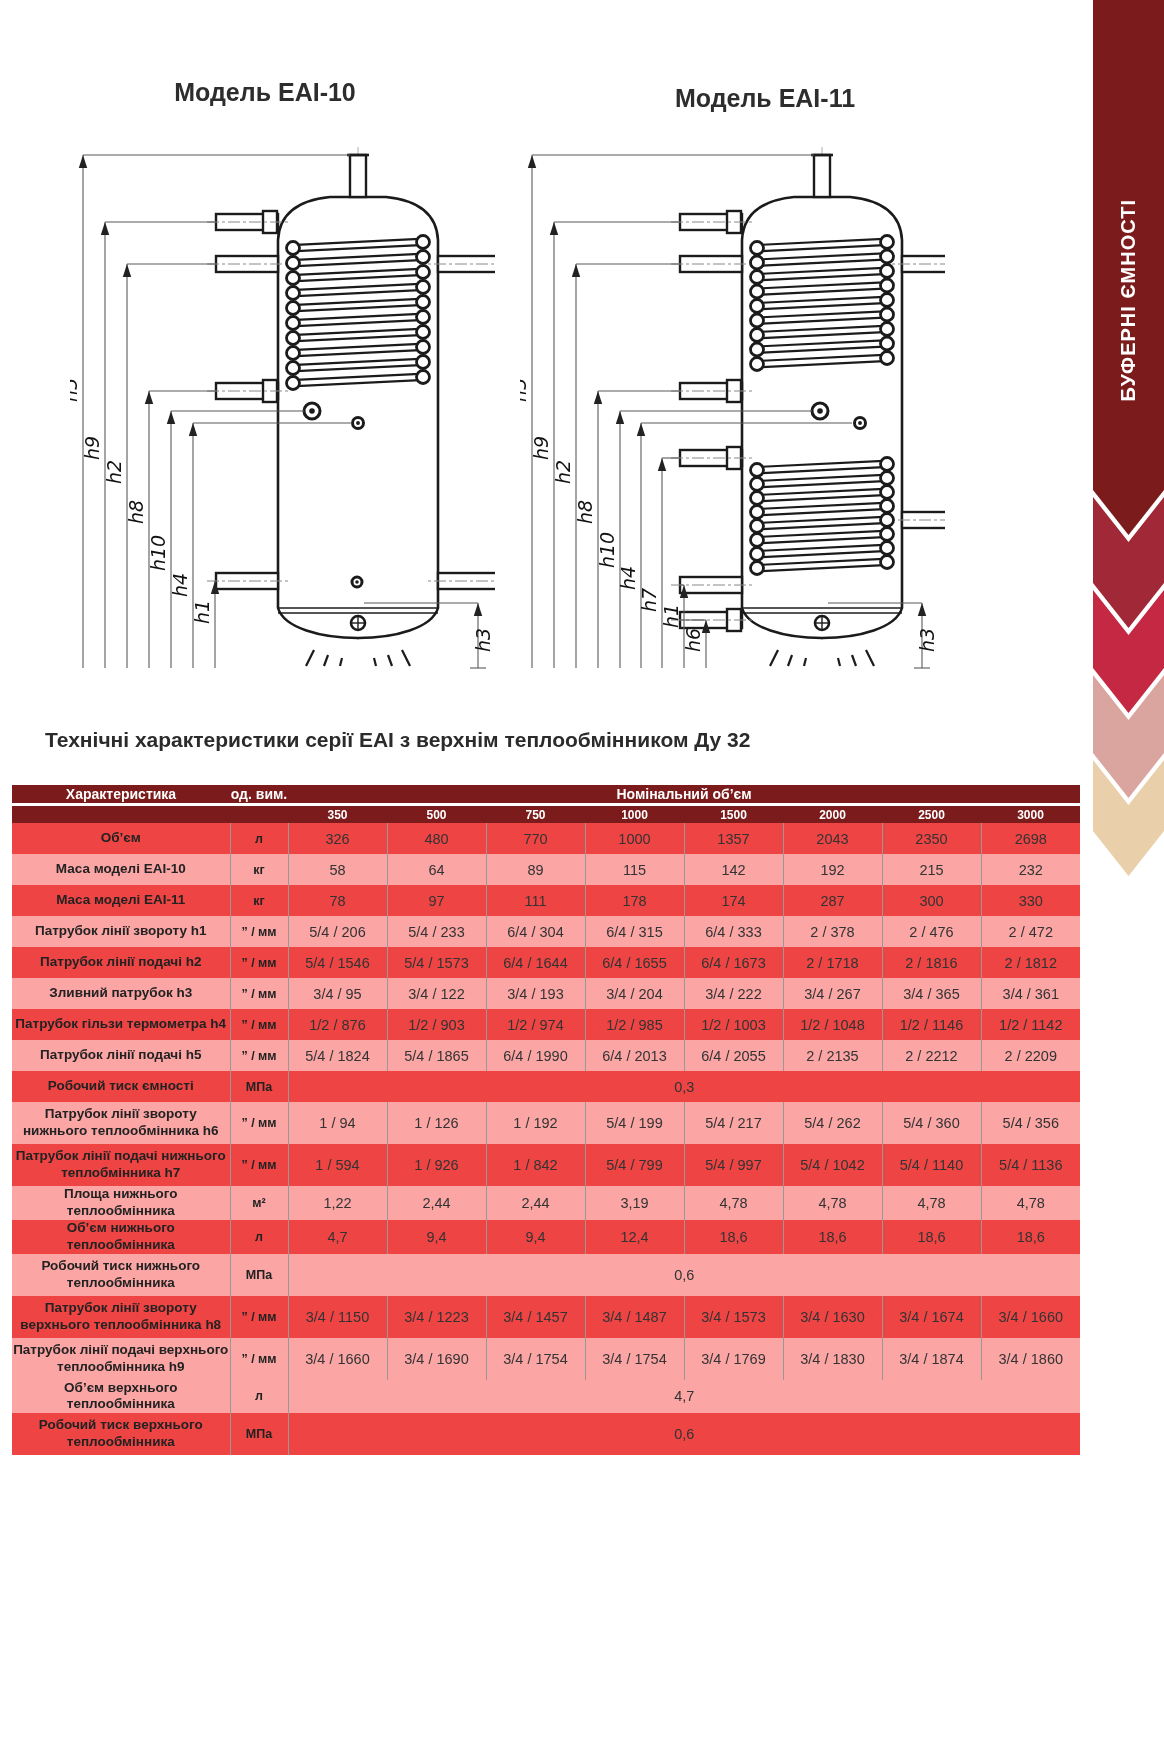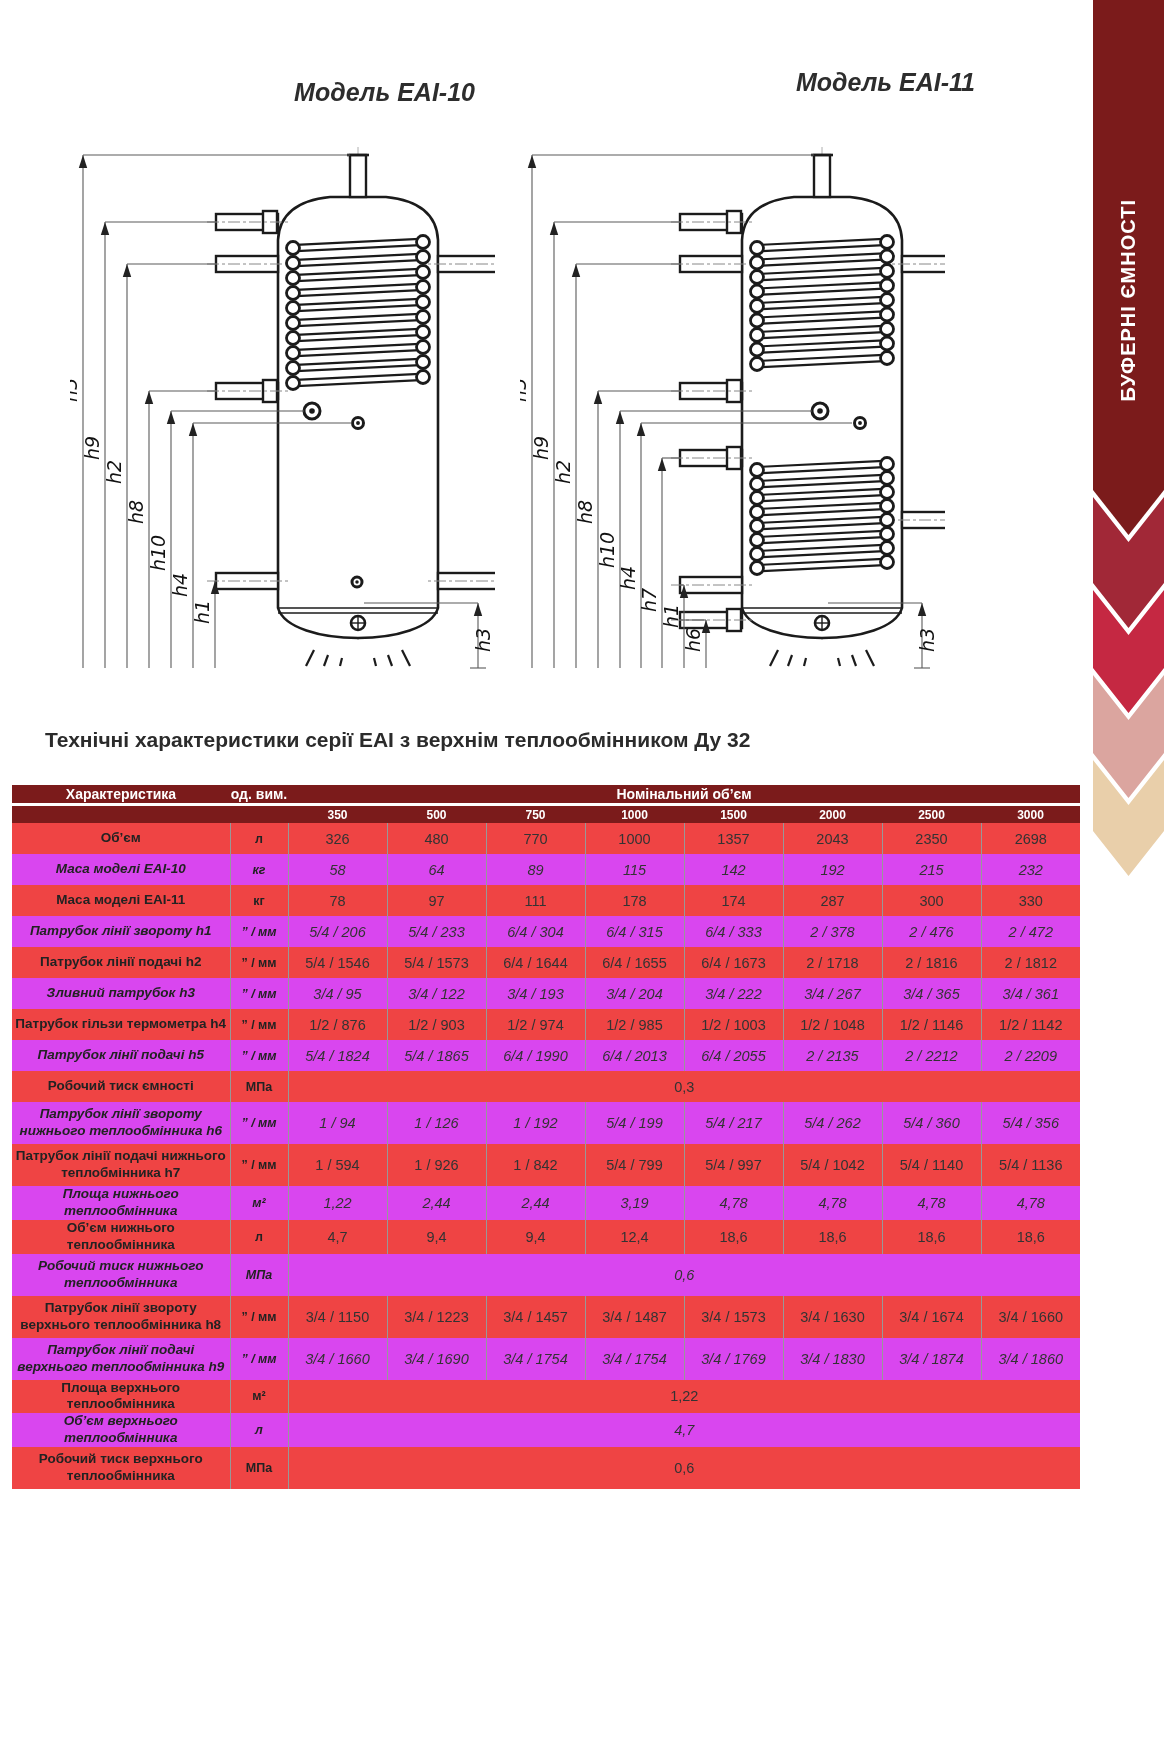--- a/index.html
+++ b/index.html
@@ -13,39 +13,39 @@
           display:flex;align-items:center;justify-content:center;}
   .banner-text{writing-mode:vertical-rl;transform:rotate(180deg);color:#fff;
           font-weight:bold;font-size:20px;letter-spacing:1px;white-space:nowrap;}
   .chev{position:absolute;left:1093px;width:71px;}
   #chev1{top:497px;height:131px;background:#a12837;clip-path:polygon(0 0,50% 45px,100% 0,100% 86px,50% 131px,0 86px);}
   #chev2{top:590px;height:123px;background:#c52842;clip-path:polygon(0 0,50% 45px,100% 0,100% 78px,50% 123px,0 78px);}
   #chev3{top:675px;height:123px;background:#dba59f;clip-path:polygon(0 0,50% 45px,100% 0,100% 78px,50% 123px,0 78px);}
   #chev4{top:760px;height:116px;background:#e9cfaa;clip-path:polygon(0 0,50% 45px,100% 0,100% 71px,50% 116px,0 71px);}
 
   
-  .diag-title{position:absolute;width:420px;text-align:right;font-size:25px;font-weight:bold;color:#2d2d2d;font-style:italic;}
+  .diag-title{position:absolute;width:420px;text-align:center;font-size:25px;font-weight:bold;color:#2d2d2d;}
   #title-left{left:55px;top:78px;}
-  #title-right{left:555px;top:68px;}
+  #title-right{left:555px;top:84px;}
   .tank-svg{position:absolute;top:125px;width:425px;height:555px;}
   #tank-left{left:70px;}
   #tank-right{left:520px;}
 
   
   .section-title{position:absolute;left:45px;top:728px;font-size:21px;font-weight:bold;color:#2b2b2b;}
 
   
   table.spec{position:absolute;left:12px;top:785px;width:1068px;border-collapse:collapse;table-layout:fixed;}
   table.spec col.w-label{width:218px;} table.spec col.w-unit{width:58px;} table.spec col.w-val{width:99px;}
   table.spec thead th{background:#7b1b1b;color:#fff;font-weight:bold;padding:0;}
   table.spec thead tr.hrow1 th{height:18px;font-size:14px;border-bottom:3px solid #fff;margin-left:15px;}
   table.spec thead tr.hrow2 th{height:17px;font-size:12px;}
   table.spec td{padding:0;text-align:center;vertical-align:middle;}
   tr.short{height:31px;} tr.tall{height:42px;}
-  tr.stripe{background:#d946ef;font-style:italic;} tr.plain{background:#ef4444;}
+  tr.stripe{background:#fca5a5;} tr.plain{background:#ef4444;}
   td.c-label{text-align:left;padding-left:16px;padding-right:6px;font-weight:bold;font-size:13.5px;color:#222;line-height:1.25;}
   td.c-unit{font-weight:bold;font-size:12.5px;color:#222;border-left:1.5px solid #989898;}
   td.c-val{font-size:14.5px;color:#333;border-left:1.5px solid #989898;}
   td.c-merged{font-size:14.5px;color:#333;border-left:1.5px solid #989898;}
 </style>
 </head>
 <body>
 
 <div class="banner">
   <div class="banner-textbox">
@@ -527,25 +527,20 @@
         <td class="c-unit">” / мм</td>
         <td class="c-val">3/4 / 1660</td>
         <td class="c-val">3/4 / 1690</td>
         <td class="c-val">3/4 / 1754</td>
         <td class="c-val">3/4 / 1754</td>
         <td class="c-val">3/4 / 1769</td>
         <td class="c-val">3/4 / 1830</td>
         <td class="c-val">3/4 / 1874</td>
         <td class="c-val">3/4 / 1860</td>
       </tr>
-      <tr class="plain short">
-        <td class="c-label">Площа верхнього теплообмінника</td>
-        <td class="c-unit">м²</td>
-        <td colspan="8" class="c-merged">1,22</td>
-      </tr>
       <tr class="stripe short">
         <td class="c-label">Об’єм верхнього теплообмінника</td>
         <td class="c-unit">л</td>
         <td colspan="8" class="c-merged">4,7</td>
       </tr>
       <tr class="plain tall">
         <td class="c-label">Робочий тиск верхнього теплообмінника</td>
         <td class="c-unit">МПа</td>
         <td colspan="8" class="c-merged">0,6</td>
       </tr>

